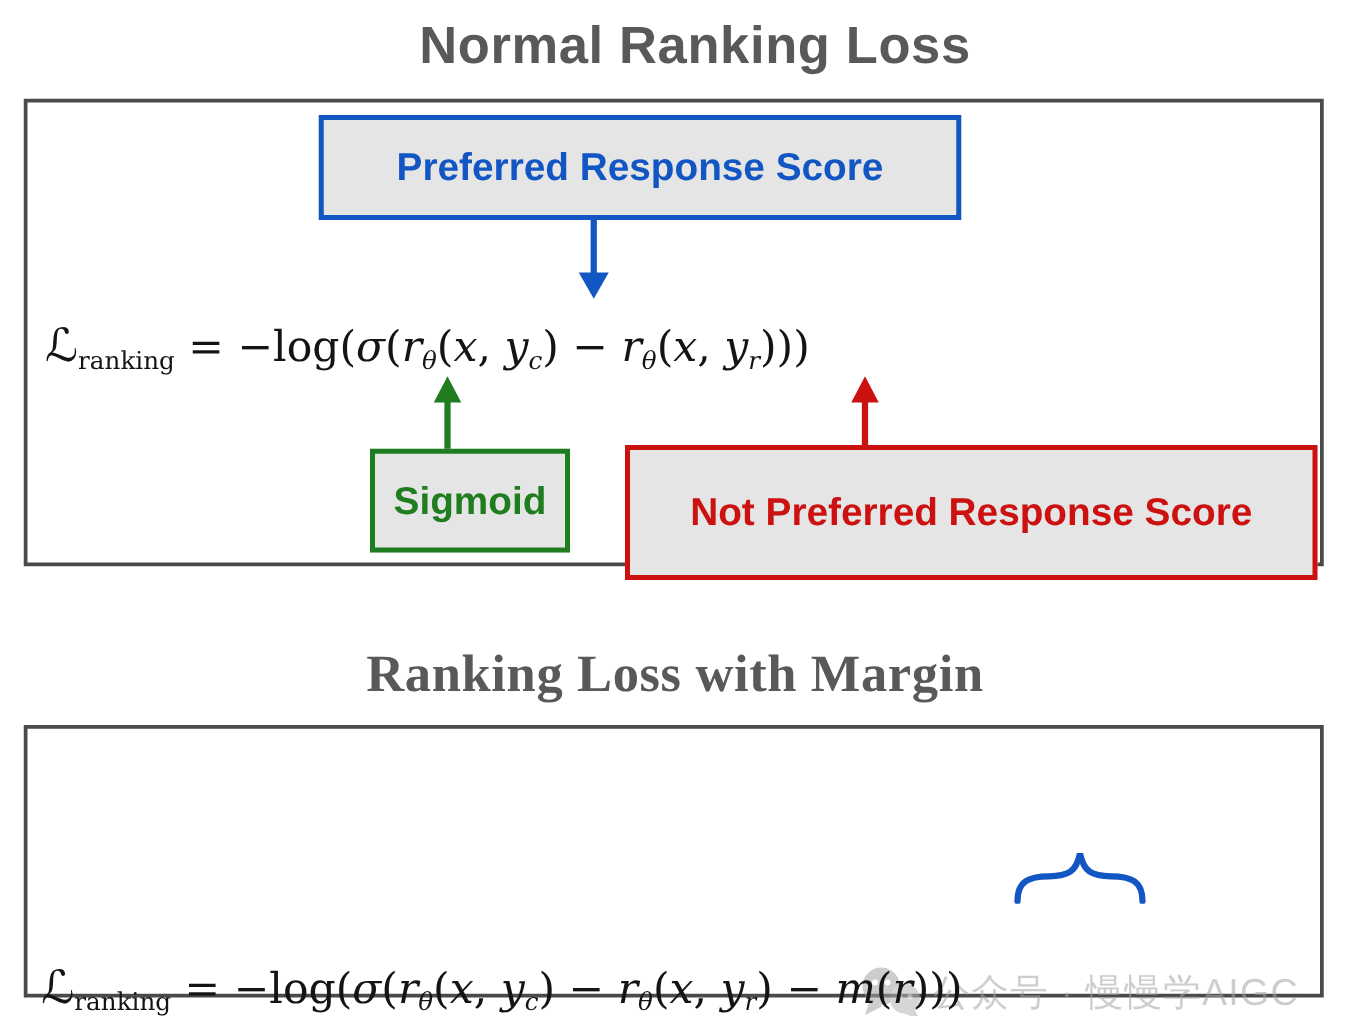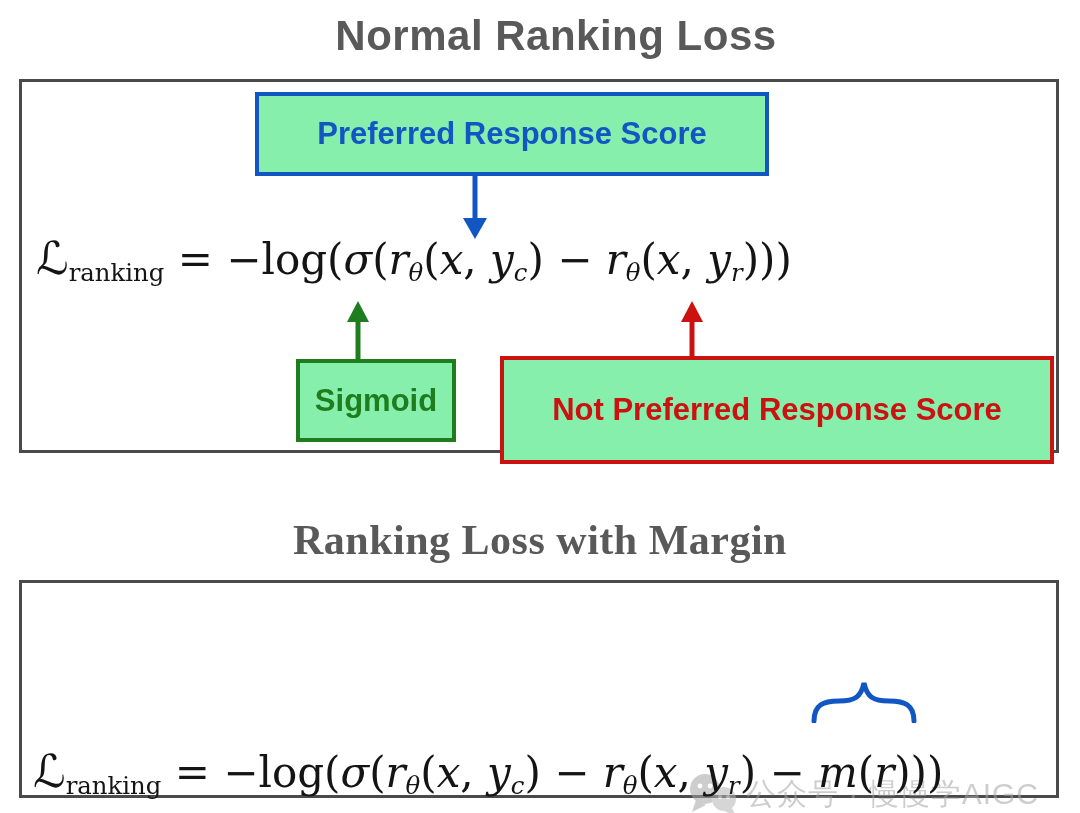--- a/index.html
+++ b/index.html
@@ -11,36 +11,36 @@
     position:absolute;left:0;width:1080px;text-align:center;
     font-weight:bold;font-size:42px;color:#595959;letter-spacing:.5px;
   }
   .t1{top:12px;padding-left:16px;}
   .t2{top:516px;font-family:Liberation Serif, serif;}
   .frame{position:absolute;border:3px solid #4a4a4a;background:transparent;}
   .f1{left:19px;top:79px;width:1034px;height:368px;}
   .f2{left:19px;top:580px;width:1034px;height:212px;}
   .callout{
     position:absolute;display:flex;align-items:center;justify-content:center;
-    font-weight:bold;background:#86efac;box-sizing:border-box;
+    font-weight:bold;background:#e5e5e5;box-sizing:border-box;
   }
   .callout span{white-space:nowrap;}
   .cb-preferred{left:255px;top:92px;width:514px;height:84px;border:4px solid #1256c4;color:#1256c4;font-size:31px;}
   .cb-sigmoid{left:296px;top:359px;width:160px;height:83px;border:4px solid #1f7d1f;color:#1f7d1f;font-size:31px;}
   .cb-notpref{left:500px;top:356px;width:554px;height:108px;border:4px solid #cc1111;color:#cc1111;font-size:31px;}
   .cb-margin{left:888px;top:598px;width:158px;height:83px;border:4px solid #1256c4;color:#1256c4;font-size:30px;}
   .arrow{position:absolute;}
   .arrow-blue{left:489px;top:176px;}
   .arrow-green{left:372px;top:301px;}
   .arrow-red{left:757px;top:301px;}
   .brace{position:absolute;left:912px;top:681px;z-index:3;}
   .formula{
     position:absolute;z-index:2;color:#141414;
     font-family:"DejaVu Serif","DejaVu Sans",serif;
-    font-size:42px;line-height:1.35;white-space:pre;
+    font-size:34px;line-height:1.35;white-space:pre;margin-top:24px;
   }
   .formula-1{left:36px;top:228px;}
   .formula-2{left:33px;top:741px;}
   .m-scr{font-style:italic;font-size:1.08em;}
   .m-it{font-style:italic;}
   .m-up{font-style:normal;}
   .m-sub-up,.m-sub-it{font-size:0.58em;vertical-align:-0.3em;}
   .m-sub-it{font-style:italic;}
   .m-group{display:inline;}
   .watermark{

